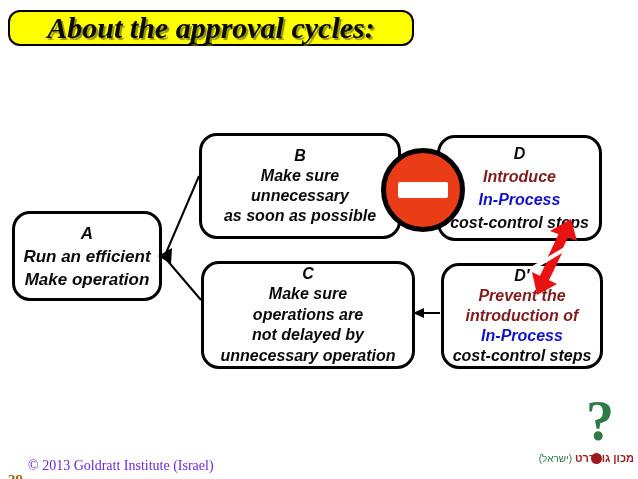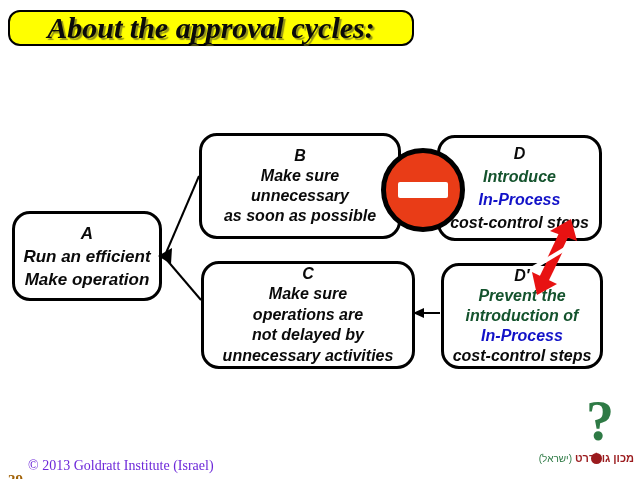--- a/index.html
+++ b/index.html
@@ -50,21 +50,21 @@
     display: flex;
     flex-direction: column;
     justify-content: center;
   }
   .ebox .bl { display: block; white-space: nowrap; }
   #box-a { left: 12px;  top: 211px; width: 150px; height: 90px;  font-size: 17px; line-height: 23px; }
   #box-b { left: 199px; top: 133px; width: 202px; height: 106px; font-size: 16px; line-height: 20px; }
   #box-c { left: 201px; top: 261px; width: 214px; height: 108px; font-size: 16px; line-height: 20.5px; }
   #box-d { left: 437px; top: 135px; width: 165px; height: 106px; font-size: 16px; line-height: 23px; }
   #box-dp{ left: 441px; top: 263px; width: 162px; height: 106px; font-size: 16px; line-height: 20px; }
-  .txt-red  { color: #14532d; }
+  .txt-red  { color: #7f1d1d; }
   .txt-blue { color: #1212C8; }
 
   
   #connectors {
     position: absolute;
     left: 0; top: 0;
     width: 638px; height: 479px;
     z-index: 5;
     pointer-events: none;
   }
@@ -158,21 +158,21 @@
     <span class="bl">Make sure</span>
     <span class="bl">unnecessary</span>
     <span class="bl">as soon as possible</span>
   </div>
 
   <div class="ebox" id="box-c">
     <span class="bl">C</span>
     <span class="bl">Make sure</span>
     <span class="bl">operations are</span>
     <span class="bl">not delayed by</span>
-    <span class="bl">unnecessary activities</span>
+    <span class="bl">unnecessary operation</span>
   </div>
 
   <div class="ebox" id="box-d">
     <span class="bl">D</span>
     <span class="bl txt-red">Introduce</span>
     <span class="bl txt-blue">In-Process</span>
     <span class="bl">cost-control steps</span>
   </div>
 
   <div class="ebox" id="box-dp">

